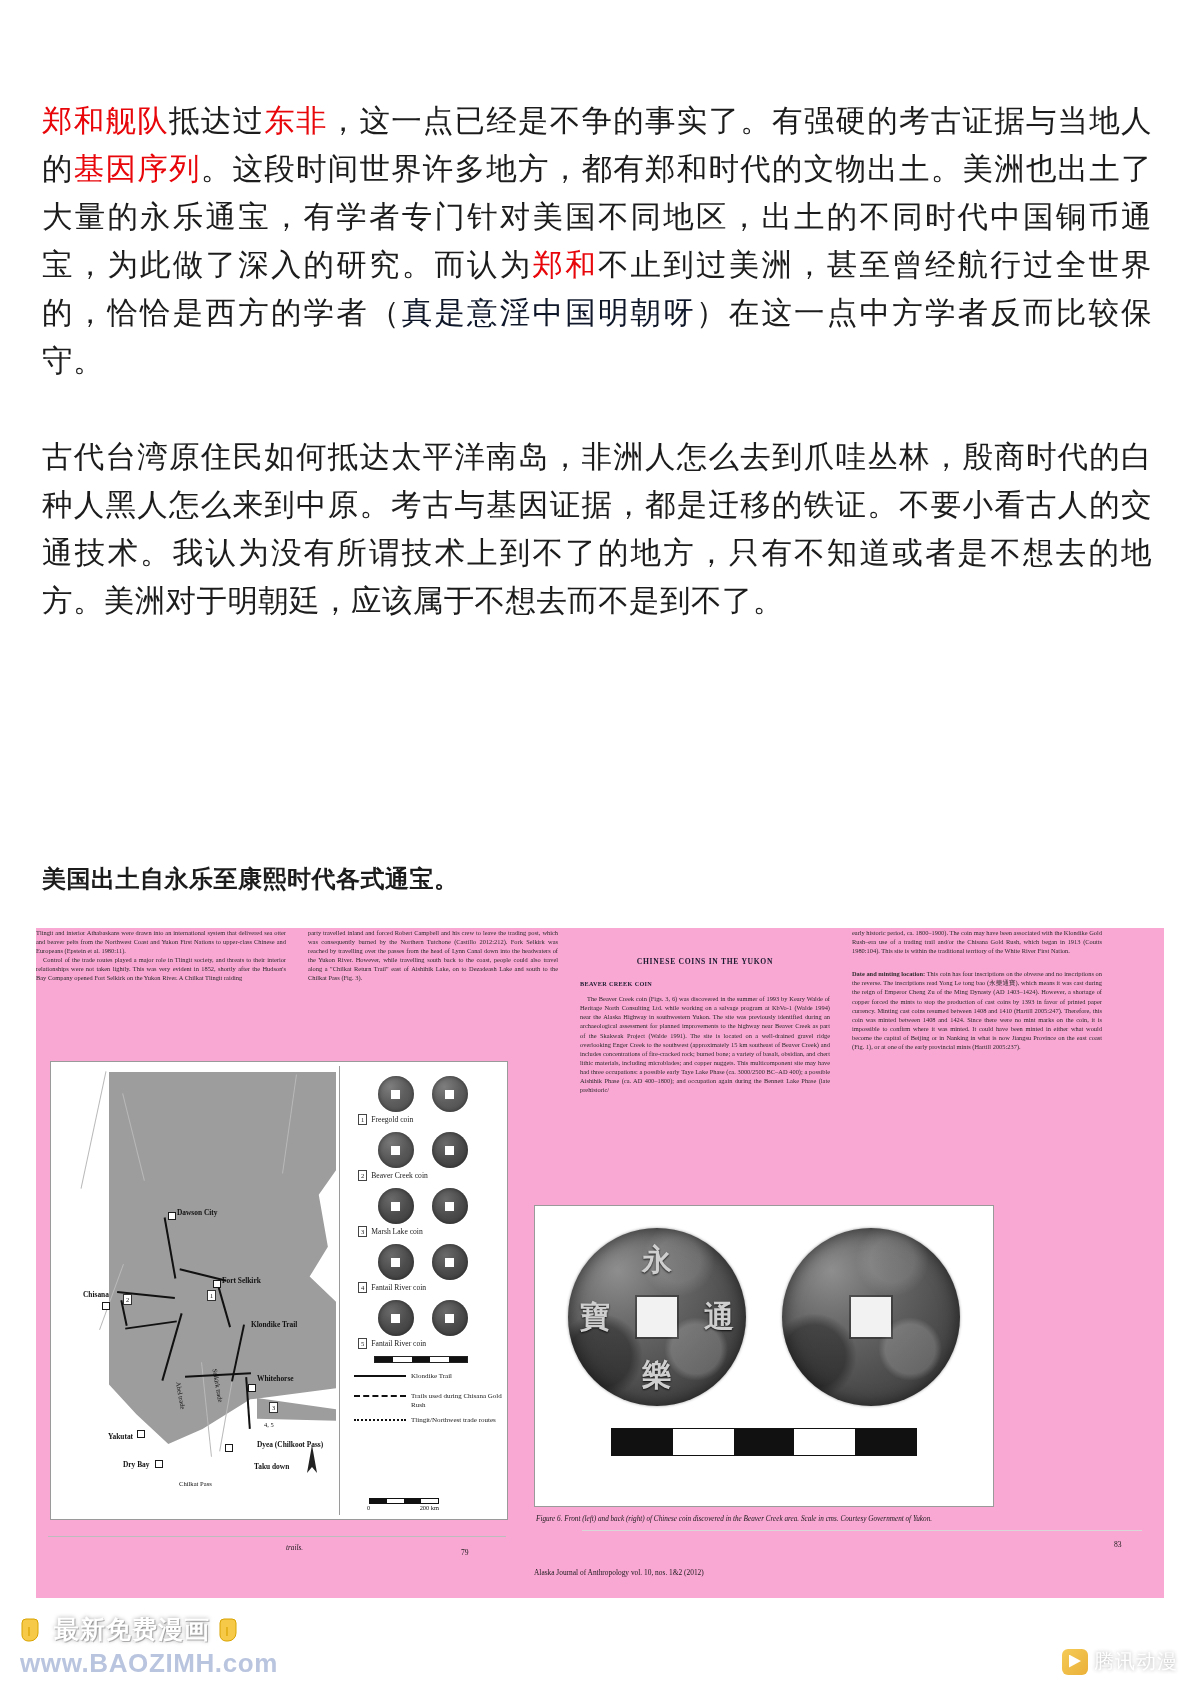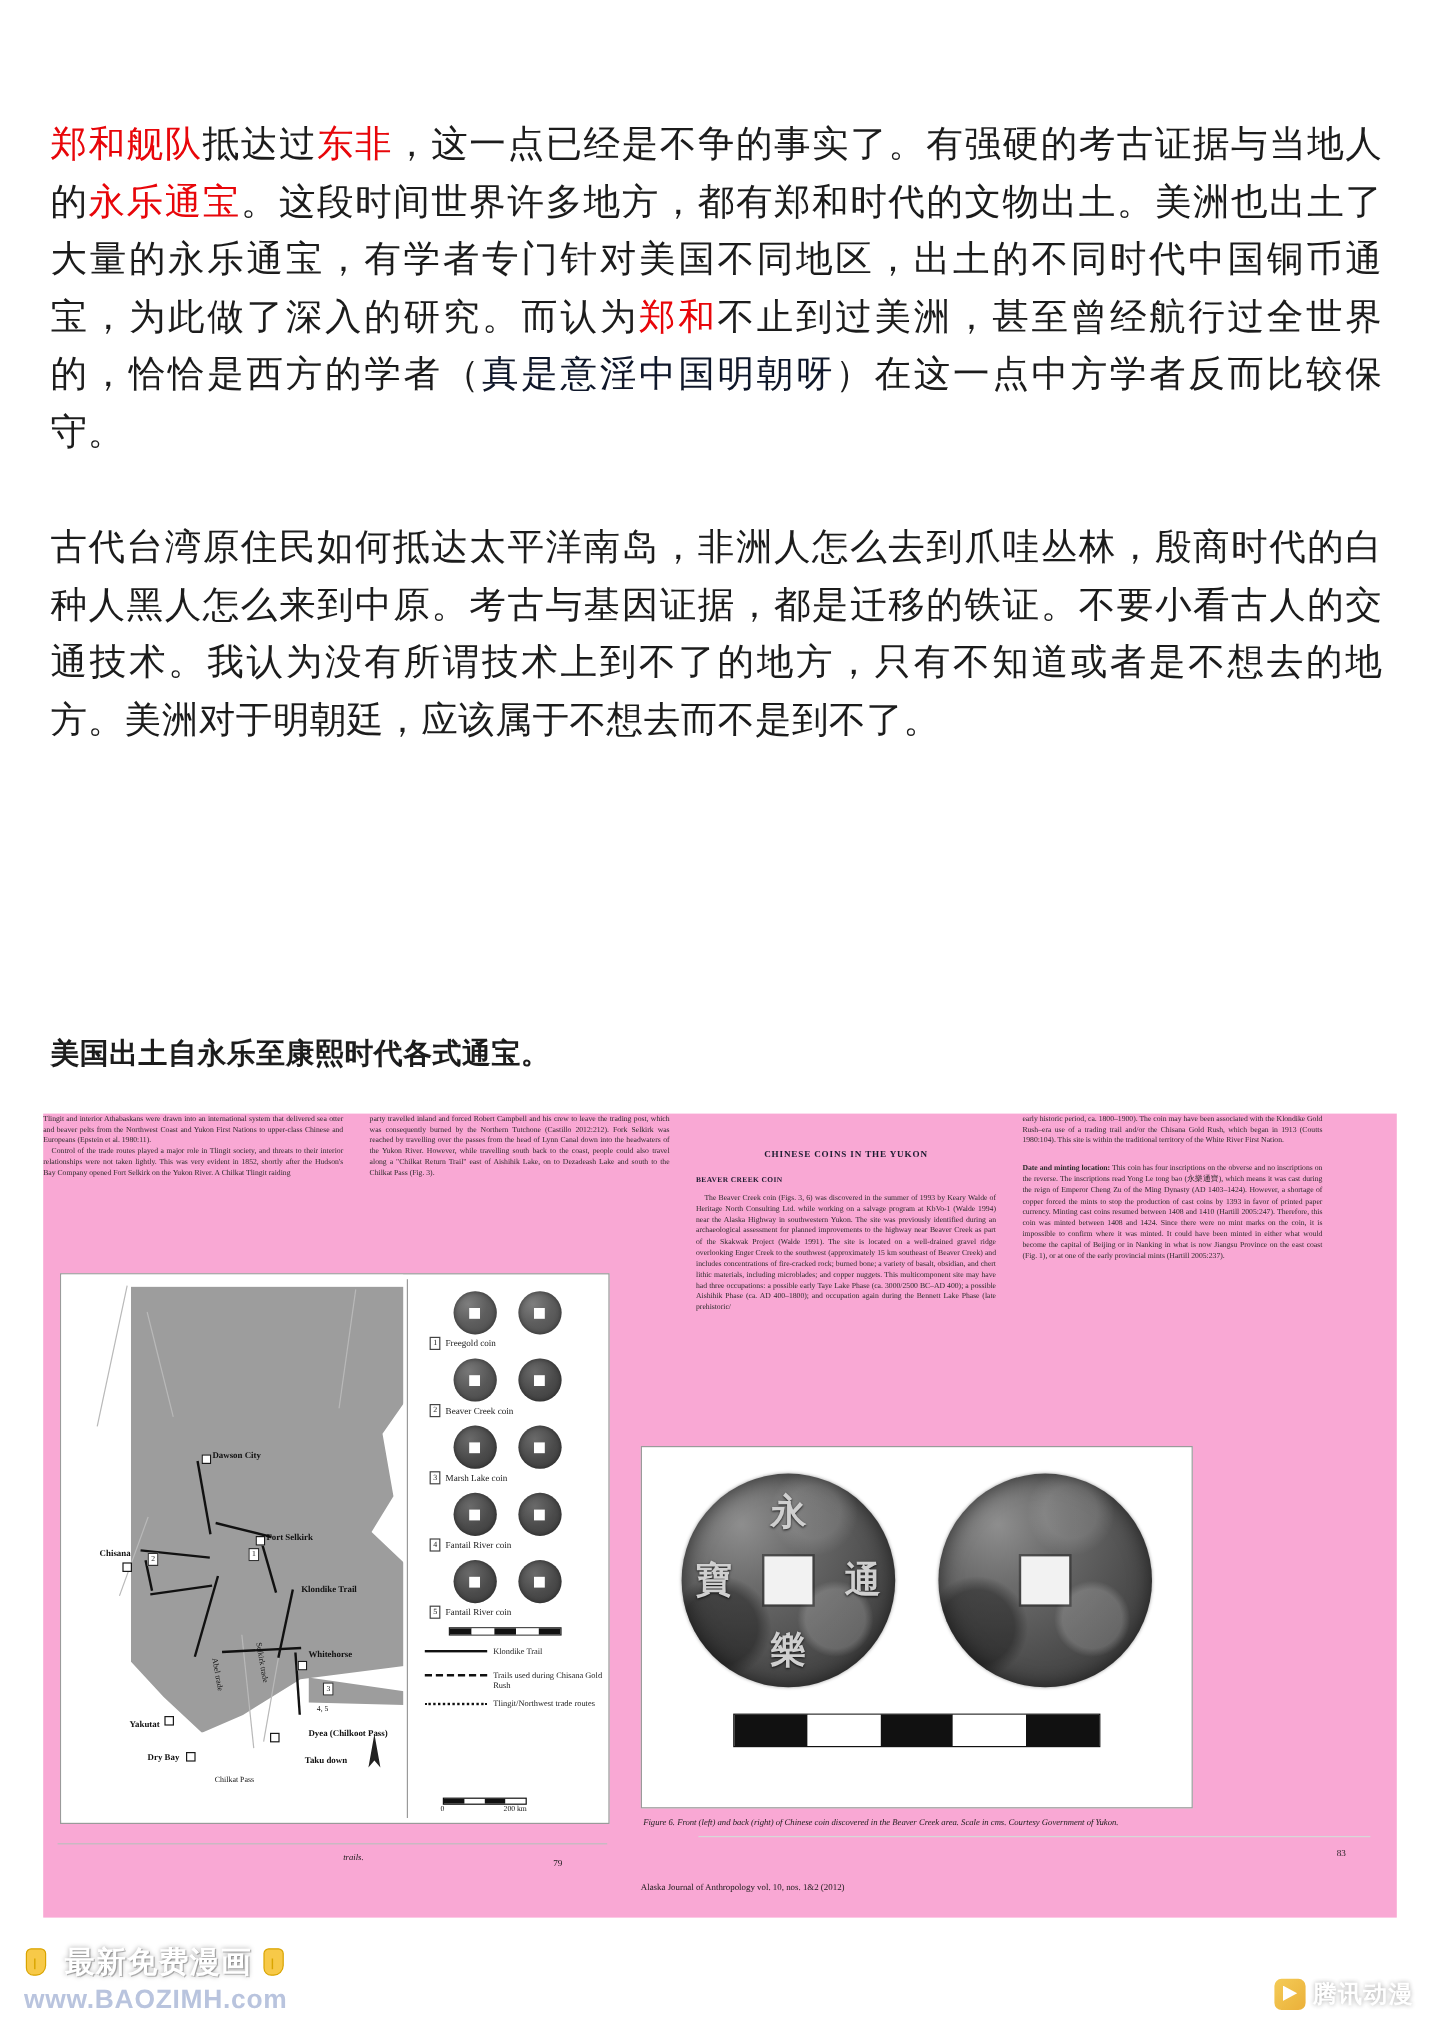--- a/index.html
+++ b/index.html
@@ -409,21 +409,21 @@
     position: relative;
   }
   .wm-text {
     font-size: 25px;
     font-weight: 700;
     color: #ffffff;
     letter-spacing: 1px;
     text-shadow: 0 0 4px rgba(0,0,0,.35), 1px 1px 0 rgba(0,0,0,.25);
   }
   .wm-url {
-    font-size: 22px;
+    font-size: 26px;
     font-weight: 700;
     color: #b9c4de;
     letter-spacing: 0.6px;
     text-shadow: 0 0 3px rgba(255,255,255,.6);
   }
   .wm-right {
     position: absolute;
     right: 22px;
     bottom: 22px;
     display: flex;
@@ -439,31 +439,31 @@
   }
   .wm-badge::after {
     content: "";
     position: absolute; left: 7px; top: 6px;
     width: 12px; height: 13px;
     background: #fff;
     clip-path: polygon(0% 0%, 100% 50%, 0% 100%);
   }
   .wm-right-text {
     font-size: 20px;
-    font-weight: 700;
+    font-weight: 400;
     color: #ffffff;
     text-shadow: 0 0 4px rgba(0,0,0,.4);
     letter-spacing: 1px;
   }
 </style>
 </head>
 <body>
 
 <div class="article">
-  <p class="para" id="p1"><span class="hl">郑和舰队</span><span>抵达过</span><span class="hl">东非</span><span>，这一点已经是不争的事实了。有强硬的考古证据与当地人的</span><span class="hl">永乐通宝</span><span>。这段时间世界许多地方，都有郑和时代的文物出土。美洲也出土了大量的永乐通宝，有学者专门针对美国不同地区，出土的不同时代中国铜币通宝，为此做了深入的研究。而认为</span><span class="hl">郑和</span><span>不止到过美洲，甚至曾经航行过全世界的，恰恰是西方的学者（</span><span class="hl-b">真是意淫中国明朝呀</span><span>）在这一点中方学者反而比较保守。</span></p>
+  <p class="para" id="p1"><span class="hl">郑和舰队</span><span>抵达过</span><span class="hl">东非</span><span>，这一点已经是不争的事实了。有强硬的考古证据与当地人的</span><span class="hl">基因序列</span><span>。这段时间世界许多地方，都有郑和时代的文物出土。美洲也出土了大量的永乐通宝，有学者专门针对美国不同地区，出土的不同时代中国铜币通宝，为此做了深入的研究。而认为</span><span class="hl">郑和</span><span>不止到过美洲，甚至曾经航行过全世界的，恰恰是西方的学者（</span><span class="hl-b">真是意淫中国明朝呀</span><span>）在这一点中方学者反而比较保守。</span></p>
   <p class="para" id="p3"><span>古代台湾原住民如何抵达太平洋南岛，非洲人怎么去到爪哇丛林，殷商时代的白种人黑人怎么来到中原。考古与基因证据，都是迁移的铁证。不要小看古人的交通技术。我认为没有所谓技术上到不了的地方，只有不知道或者是不想去的地方。美洲对于明朝廷，应该属于不想去而不是到不了。</span></p>
 </div>
 
 <div class="caption-line">美国出土自永乐至康熙时代各式通宝。</div>
 
 <div class="scan">
 
   <div class="scan-cols">
     <div class="scan-col">
       <p>Tlingit and interior Athabaskans were drawn into an international system that delivered sea otter and beaver pelts from the Northwest Coast and Yukon First Nations to upper-class Chinese and Europeans (Epstein et al. 1980:11).</p>

